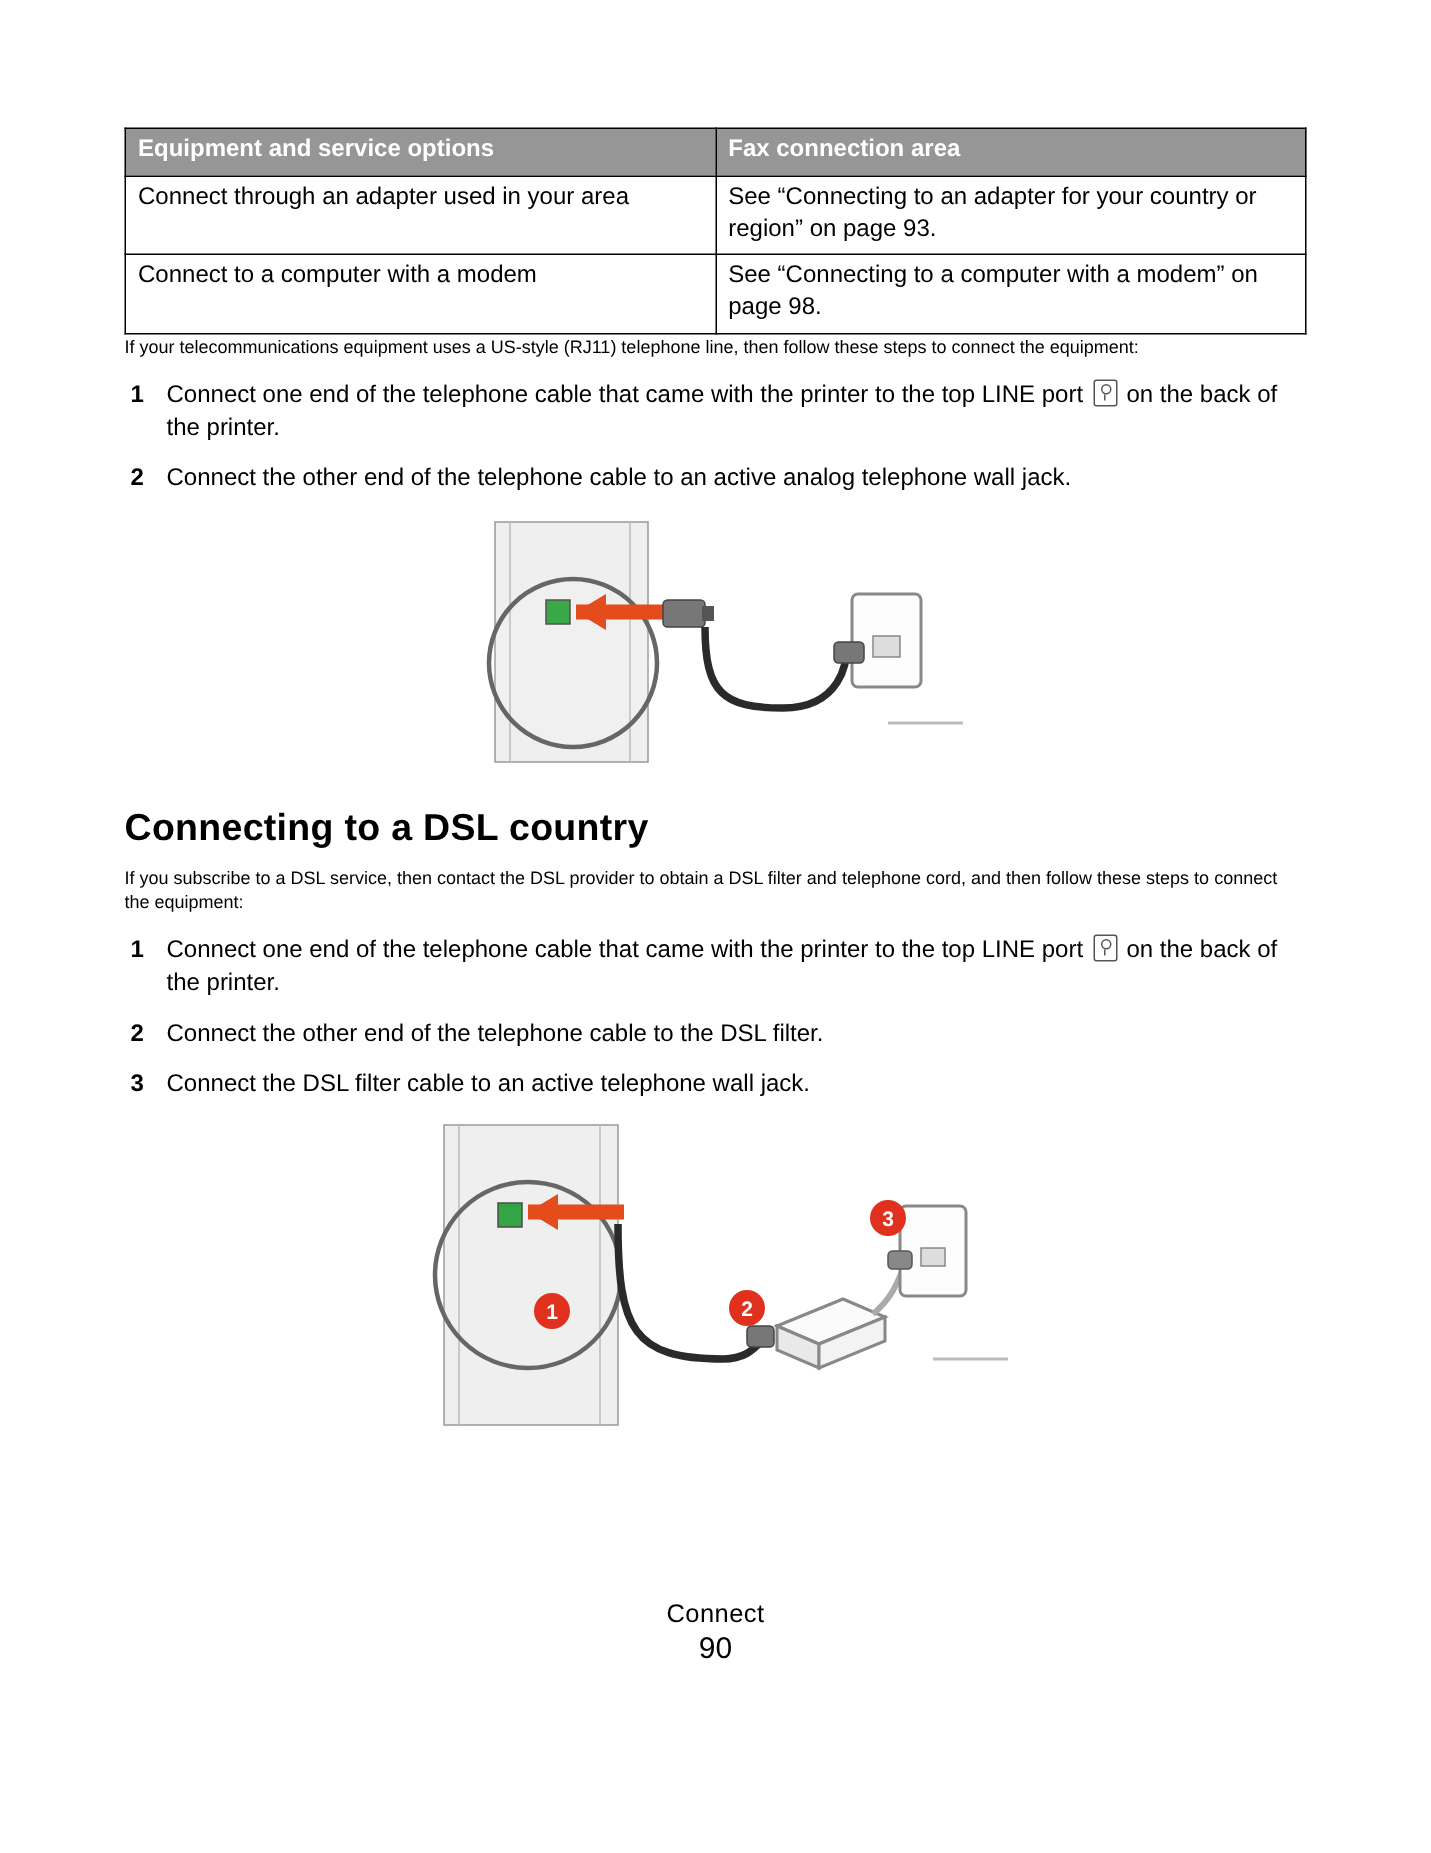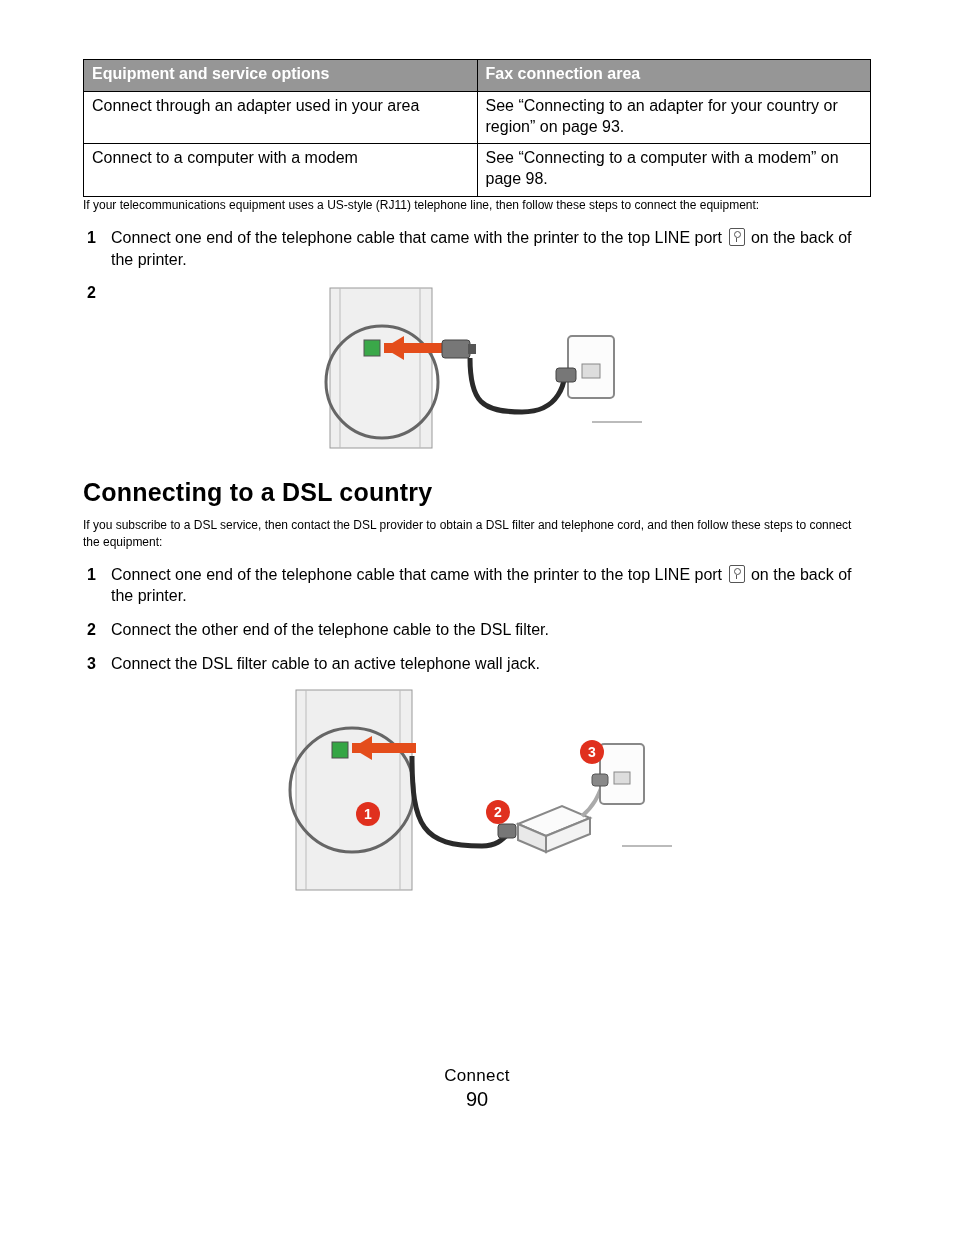--- a/index.html
+++ b/index.html
@@ -8,21 +8,21 @@
     padding: 0;
     width: 954px;
     height: 1235px;
     font-family: "Myriad Pro", "Segoe UI", "Helvetica Neue", Arial, sans-serif;
     color: #000;
     background: #fff;
     position: relative;
   }
   .page {
     position: relative;
-    padding: 59px 83px 0 83px;
+    padding: 85px 83px 0 83px;
     box-sizing: border-box;
     width: 954px;
     height: 1171px;
   }
   table.opts {
     border-collapse: collapse;
     width: 100%;
     font-size: 16px;
     line-height: 1.3;
     border: 1.5px solid #000;
@@ -151,20 +151,21 @@
 
   <p class="intro">If your telecommunications equipment uses a US-style (RJ11) telephone line, then follow these steps to connect the equipment:</p>
 
   <ol class="steps">
     <li>
       <span class="num">1</span>
       <span>Connect one end of the telephone cable that came with the printer to the top LINE port </span><span class="port-icon"></span><span> on the back of the printer.</span>
     </li>
     <li>
       <span class="num">2</span>
+      <span>Connect the other end of the telephone cable to an active analog telephone wall jack.</span>
     </li>
   </ol>
 
   <svg class="illustration" width="330" height="170" viewBox="0 0 330 170">
 
     <rect x="18" y="6" width="102" height="160" fill="#efefef" stroke="#999"></rect>
     <line x1="28" y1="6" x2="28" y2="166" stroke="#bbb"></line>
     <line x1="108" y1="6" x2="108" y2="166" stroke="#bbb"></line>
 
     <rect x="52" y="58" width="16" height="16" fill="#2aa13a" stroke="#444"></rect>

